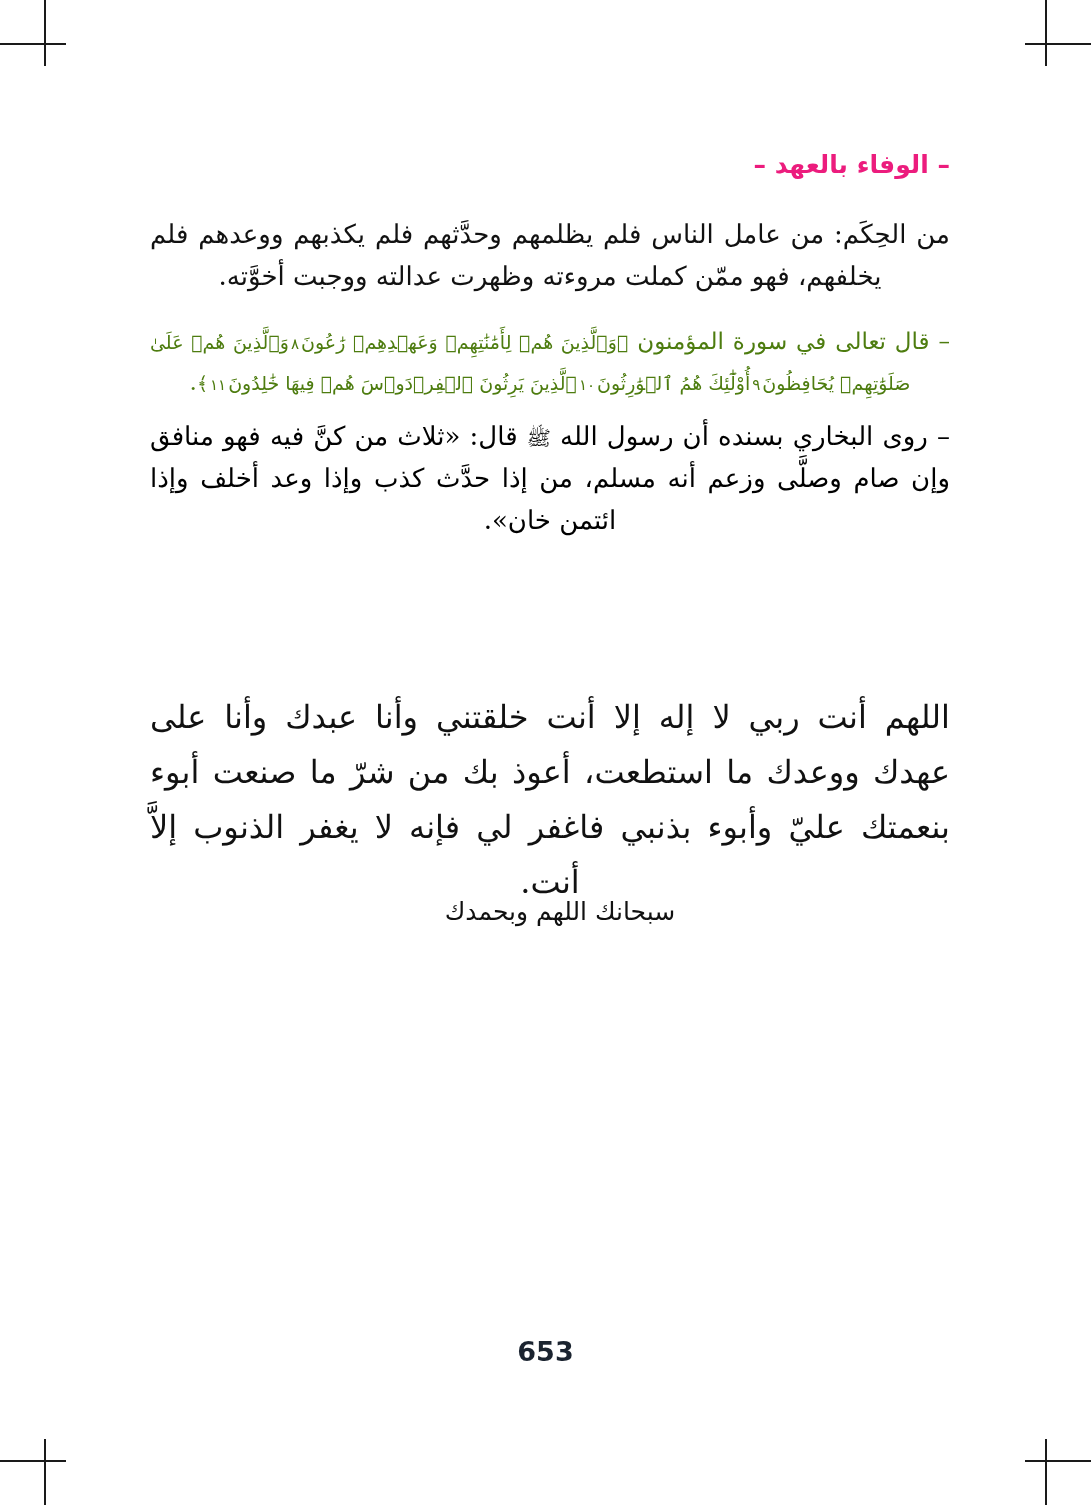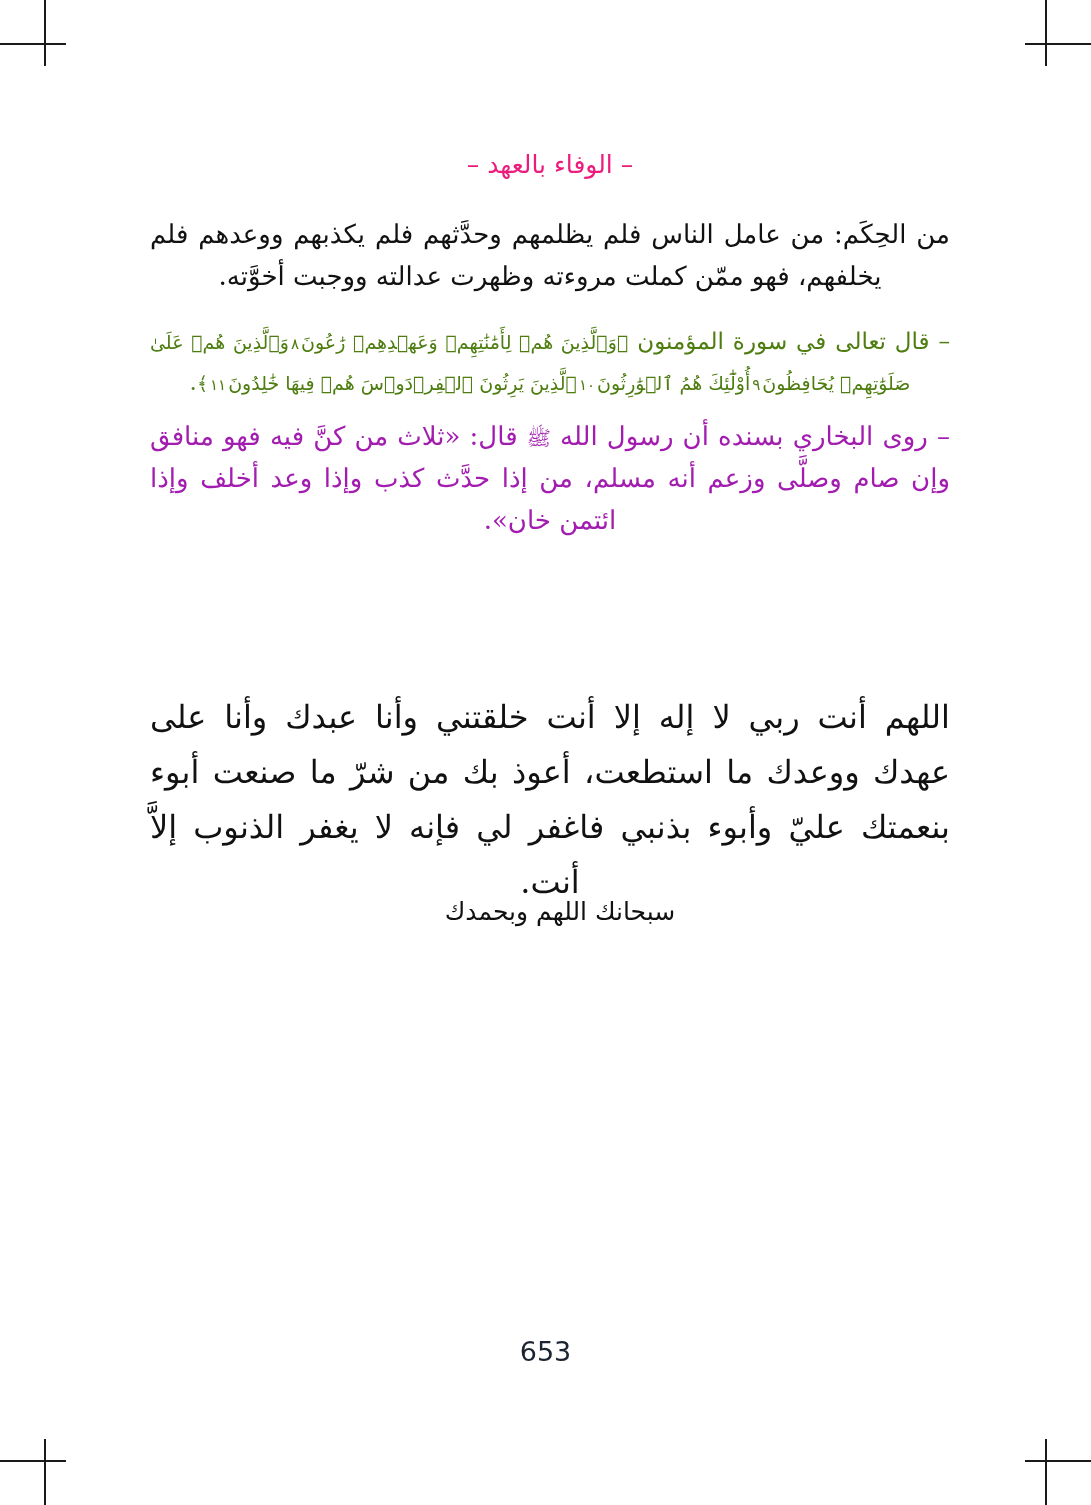--- a/index.html
+++ b/index.html
@@ -40,23 +40,23 @@
     position: absolute;
     top: 150px;
     left: 150px;
     width: 800px;
     text-align: justify;
   }
 
   .section-title {
     color: #ec1c7d;
     font-family: "DejaVu Sans", "Liberation Sans", sans-serif;
-    font-weight: normal;
+    font-weight: bold;
     font-size: 25px;
-    text-align: center;
+    text-align: right;
     letter-spacing: 0.5px;
     margin: 0 0 34px 0;
     direction: rtl;
   }
 
   p.body-par {
     margin: 0 0 24px 0;
     font-size: 26px;
     line-height: 1.62;
     color: #111111;
@@ -91,21 +91,21 @@
     font-size: 15px;
     display: inline-block;
     position: relative;
     padding: 0 2px;
   }
 
   .hadith-par {
     margin: 10px 0 0 0;
     font-size: 26px;
     line-height: 1.62;
-    color: #a21caf;
+    color: #000000;
     direction: rtl;
     text-align: justify;
     text-align-last: center;
   }
 
   .sallallahu {
     font-family: "DejaVu Sans", "Liberation Sans", sans-serif;
     font-size: 20px;
   }
 
@@ -150,20 +150,21 @@
   .folio {
     position: absolute;
     top: 1336px;
     left: 0;
     width: 1091px;
     text-align: center;
     font-family: "DejaVu Sans", "Liberation Sans", sans-serif;
     font-size: 27px;
     color: #1b2430;
     direction: ltr;
+    font-weight: bold;
   }
 </style>
 </head>
 <body>
 
 <div class="page">
 
   <div class="crop v crop-tl-v"></div>
   <div class="crop h crop-tl-h"></div>
   <div class="crop v crop-tr-v"></div>

